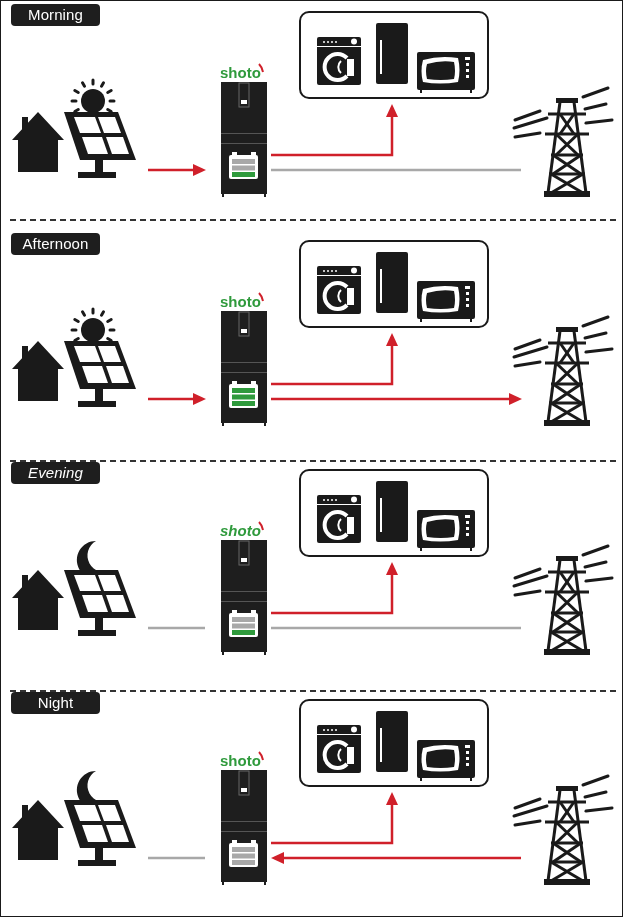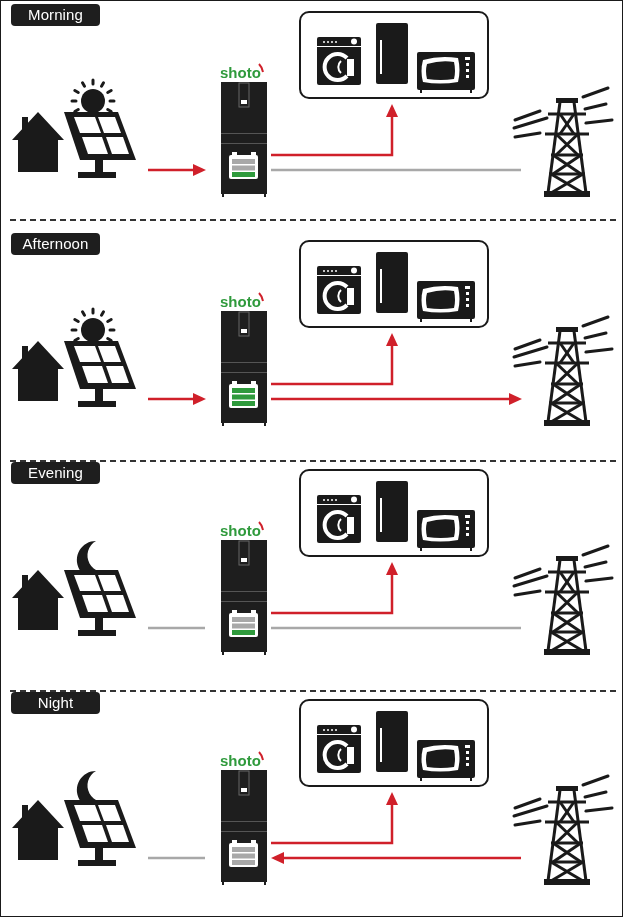--- a/index.html
+++ b/index.html
@@ -285,21 +285,21 @@
           <line x1="553" y1="155" x2="581" y2="174"></line>
           <line x1="581" y1="155" x2="553" y2="174"></line>
           <line x1="551" y1="174" x2="583" y2="193"></line>
           <line x1="583" y1="174" x2="551" y2="193"></line>
         </g>
         <rect x="556" y="98" width="22" height="5" fill="#1a1a1a" stroke="none"></rect>
         <rect x="544" y="191" width="46" height="6" fill="#1a1a1a" stroke="none"></rect>
       </g>
     </svg>
   </div>
-    <div class="panel" style="top: 458px;">
+    <div class="panel" style="top: 458px; font-style: italic;">
     <div class="label">Evening</div>
     <svg class="scene" width="623" height="229" viewBox="0 0 623 229">
       <defs></defs>
 
       <g class="sky">
           <path d="M96,83 A19,19 0 1 0 112,112 A15,15 0 1 1 96,83 Z" fill="#1a1a1a"></path>
           <path d="M92,89 A14,14 0 0 0 100,111" stroke="#ffffff" stroke-width="1.5" fill="none"></path>
         </g>
 
       <g fill="#1a1a1a">

